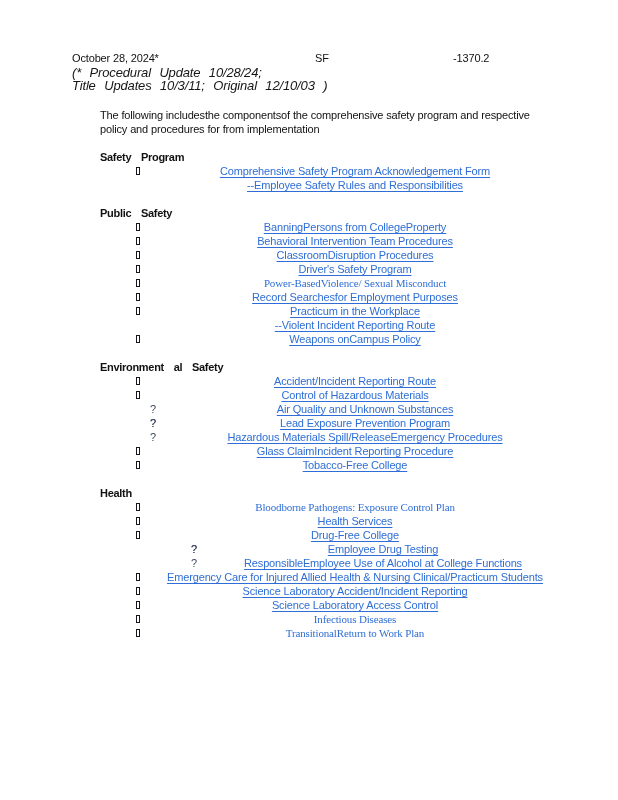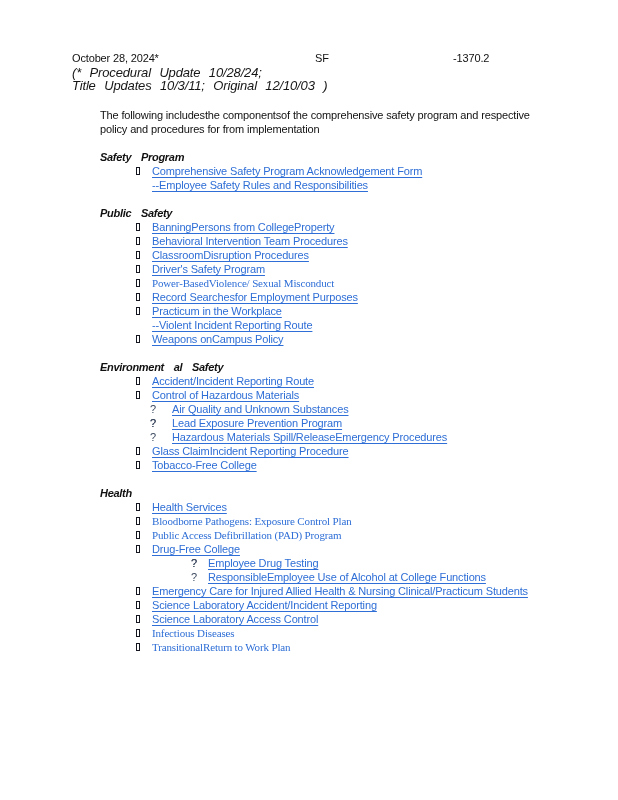--- a/index.html
+++ b/index.html
@@ -37,27 +37,26 @@
   
   .content {
     position: absolute;
     top: 94px;
     left: 100px;
     width: 458px;
   }
   .intro { margin-bottom: 14px; }
   .section + .section { margin-top: 14px; }
   .section-title {
-    font-style: italic;
     font-weight: bold;
     word-spacing: 7px;
     letter-spacing: -0.3px;
     white-space: pre-wrap;
   }
-  .item { position: relative; padding-left: 52px; }
+  .item { position: relative; padding-left: 52px; text-align: center; }
   .item.q1 { padding-left: 72px; }
   .item.q2 { padding-left: 108px; }
   .sq-bullet {
     position: absolute;
     left: 36px;
     top: 3px;
     width: 4px;
     height: 8px;
     border: 1px solid #14171f;
     background: transparent;
@@ -124,23 +123,23 @@
           <div class="item bullet"><span class="sq-bullet"></span><span class="link">Control of Hazardous Materials</span></div>
           <div class="item q1"><span class="qmark">?</span><span class="link">Air Quality and Unknown Substances</span></div>
           <div class="item q1"><span class="qmark">?</span></div>
           <div class="item q1"><span class="qmark">?</span><span class="link">Lead Exposure Prevention Program</span></div>
           <div class="item q1"><span class="qmark">?</span><span class="link">Hazardous Materials Spill/ReleaseEmergency Procedures</span></div>
           <div class="item bullet"><span class="sq-bullet"></span><span class="link">Glass ClaimIncident Reporting Procedure</span></div>
           <div class="item bullet"><span class="sq-bullet"></span><span class="link">Tobacco-Free College</span></div>
         </div>
         <div class="section">
           <div class="section-title">Health</div>
+          <div class="item bullet"><span class="sq-bullet"></span><span class="link plain">Bloodborne Pathogens: Exposure Control Plan</span></div>
           <div class="item bullet"><span class="sq-bullet"></span><span class="link">Health Services</span></div>
-          <div class="item bullet"><span class="sq-bullet"></span><span class="link plain">Bloodborne Pathogens: Exposure Control Plan</span></div>
-          <div class="item bullet"><span class="sq-bullet"></span><span class="link plain">Public Access Defibrillation (PAD) Program</span></div>
+          <div class="item bullet"><span class="sq-bullet"></span></div>
           <div class="item bullet"><span class="sq-bullet"></span><span class="link">Drug-Free College</span></div>
           <div class="item q2"><span class="qmark">?</span></div>
           <div class="item q2"><span class="qmark">?</span><span class="link">Employee Drug Testing</span></div>
           <div class="item q2"><span class="qmark">?</span><span class="link">ResponsibleEmployee Use of Alcohol at College Functions</span></div>
           <div class="item bullet"><span class="sq-bullet"></span><span class="link">Emergency Care for Injured Allied Health &amp; Nursing Clinical/Practicum Students</span></div>
           <div class="item bullet"><span class="sq-bullet"></span><span class="link">Science Laboratory Accident/Incident Reporting</span></div>
           <div class="item bullet"><span class="sq-bullet"></span><span class="link">Science Laboratory Access Control</span></div>
           <div class="item bullet"><span class="sq-bullet"></span><span class="link plain">Infectious Diseases</span></div>
           <div class="item bullet"><span class="sq-bullet"></span><span class="link plain">TransitionalReturn to Work Plan</span></div>
         </div>

